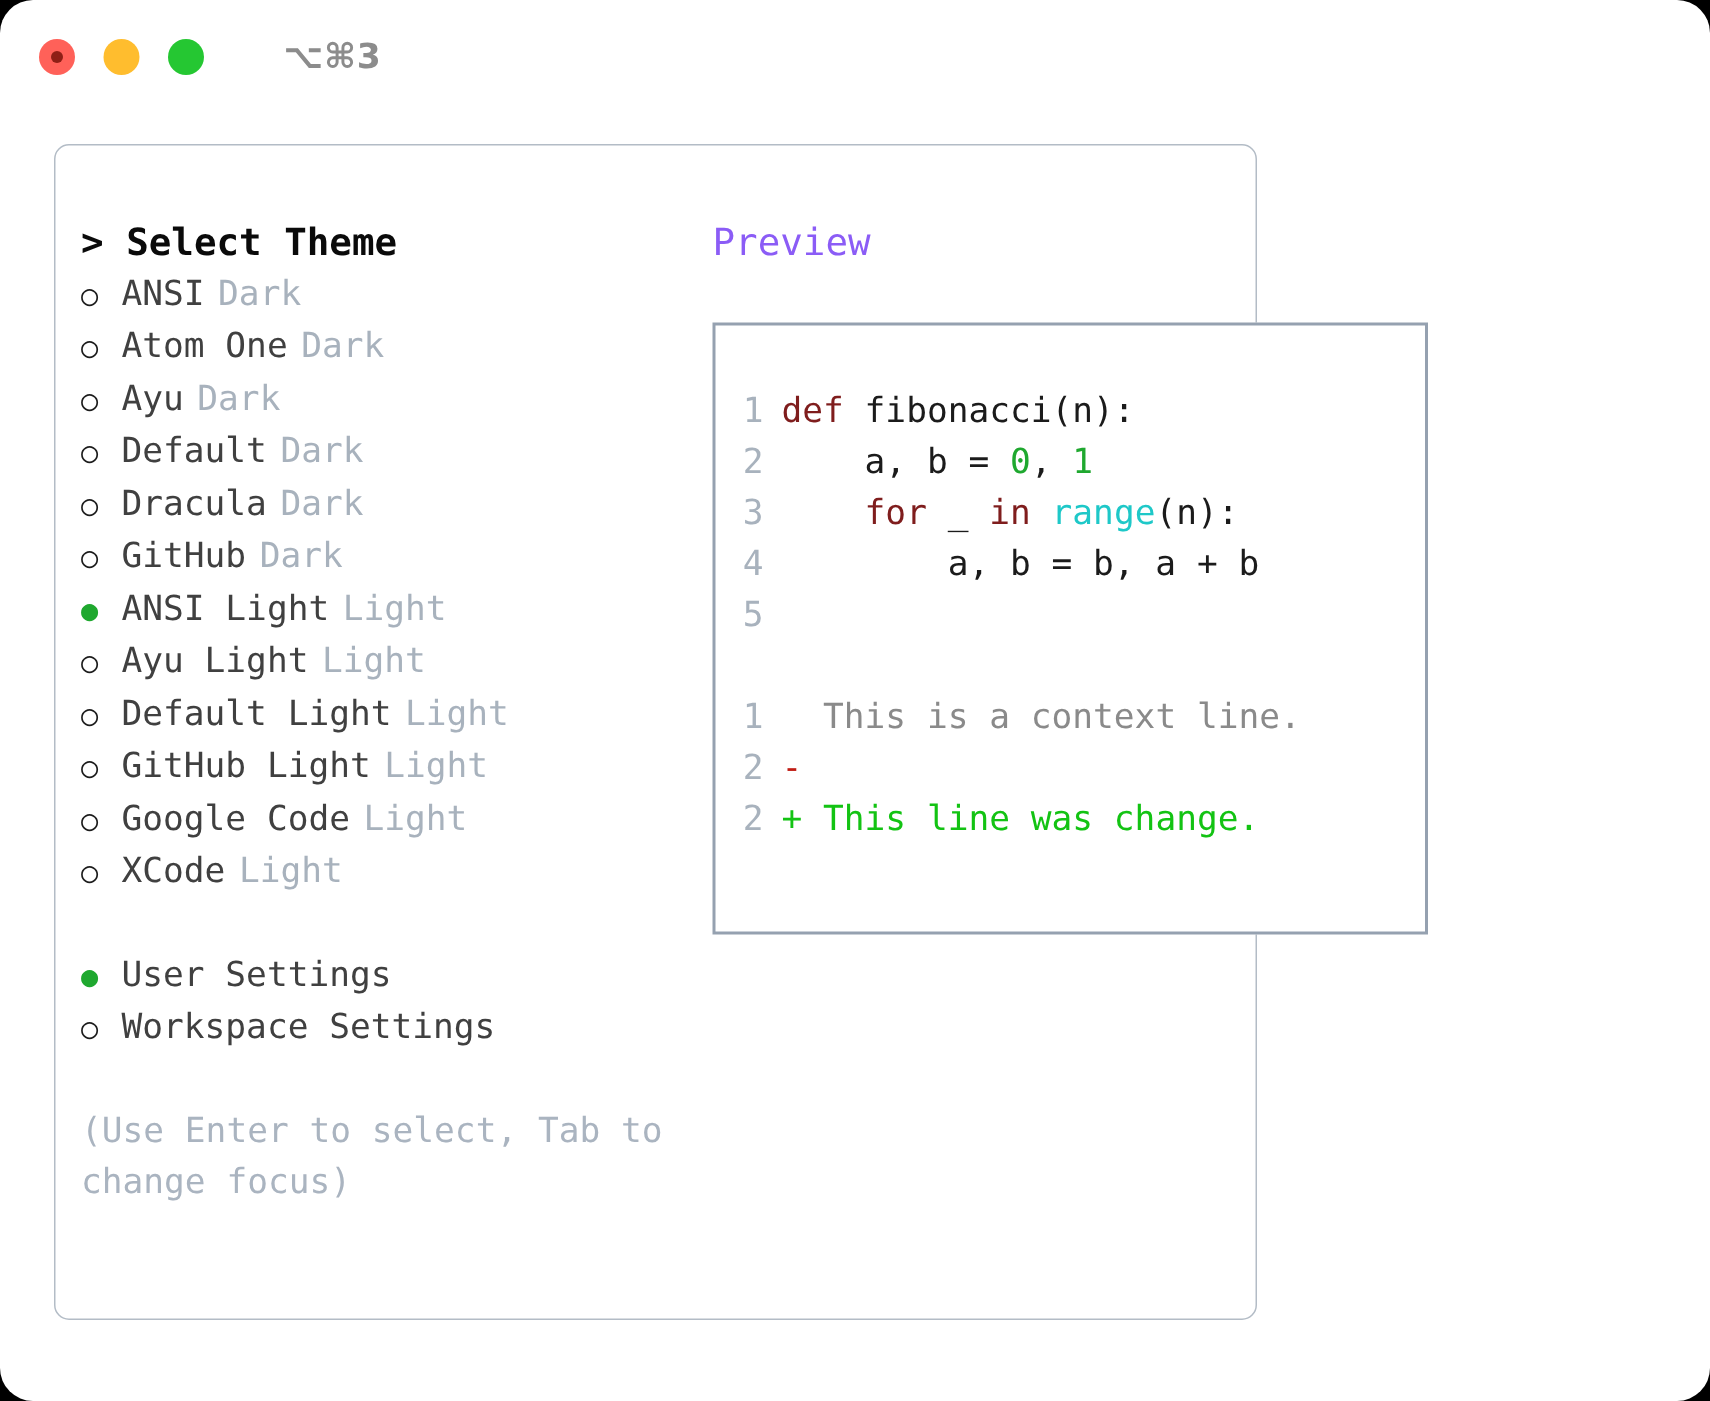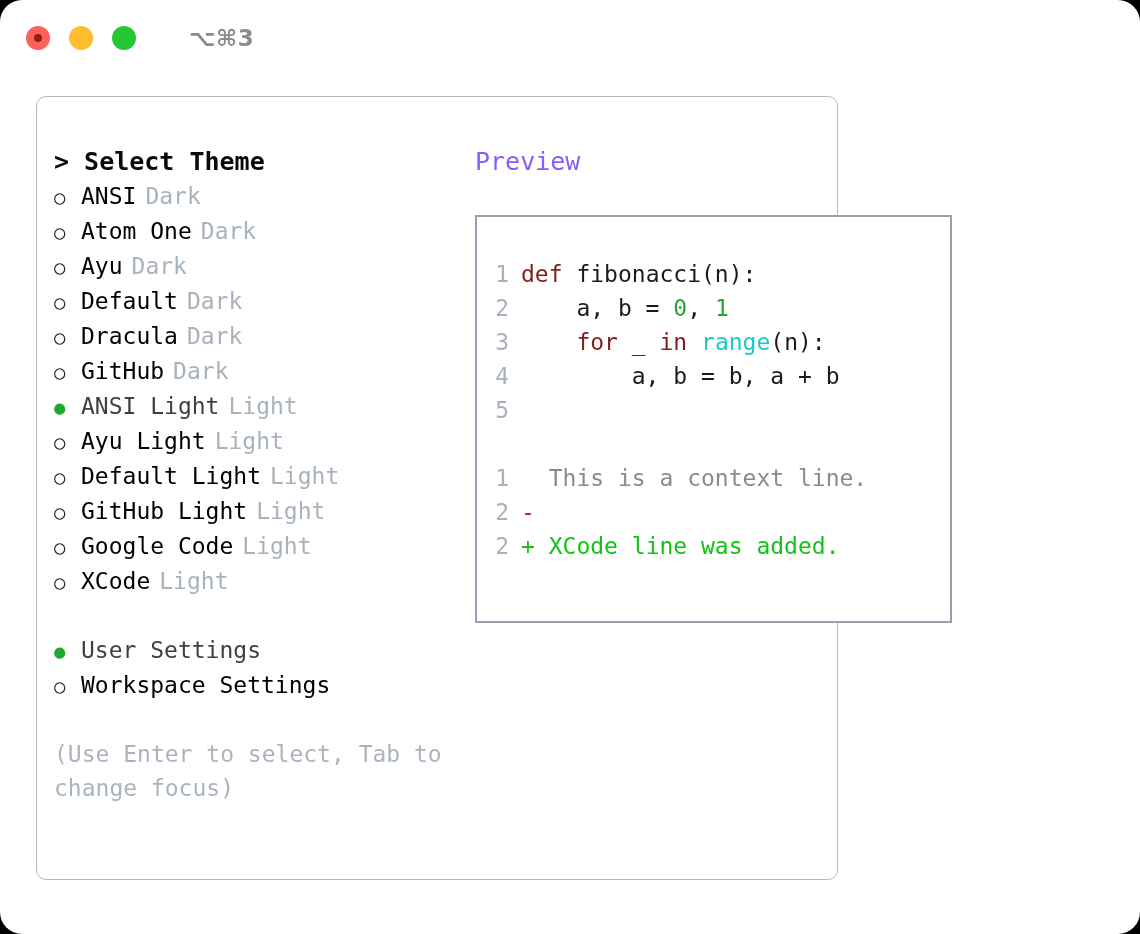--- a/index.html
+++ b/index.html
@@ -121,21 +121,21 @@
     width: 27px;
     flex: 0 0 27px;
     color: #1b1b1b;
     font-size: 19px;
   }
   .opt-bullet.sel {
     color: #1fa82f;
     font-size: 19px;
   }
   .opt-label {
-    color: #000000;
+    color: #404040;
   }
   .opt-row.is-selected .opt-label {
     color: #404040;
   }
   .opt-tag {
     color: #a8b2bd;
     padding-left: 9px;
   }
 
   .section-gap { height: 34px; }
@@ -262,20 +262,20 @@
               <div class="code-line"><span class="ln">1</span><span class="code-text"><span class="tok-kw">def </span><span class="tok-plain">fibonacci(n):</span></span></div>
               <div class="code-line"><span class="ln">2</span><span class="code-text"><span class="tok-plain">    a, b = </span><span class="tok-num">0</span><span class="tok-plain">, </span><span class="tok-num">1</span></span></div>
               <div class="code-line"><span class="ln">3</span><span class="code-text"><span class="tok-plain">    </span><span class="tok-kw">for</span><span class="tok-plain"> _ </span><span class="tok-kw">in</span><span class="tok-plain"> </span><span class="tok-fn">range</span><span class="tok-plain">(n):</span></span></div>
               <div class="code-line"><span class="ln">4</span><span class="code-text"><span class="tok-plain">        a, b = b, a + b</span></span></div>
               <div class="code-line"><span class="ln">5</span></div>
             </div>
           <div class="blank-line"></div>
           <div id="diff-sample">
               <div class="code-line"><span class="ln">1</span><span class="diff-ctx"> </span><span class="diff-ctx"> This is a context line.</span></div>
               <div class="code-line"><span class="ln">2</span><span class="diff-del">-</span></div>
-              <div class="code-line"><span class="ln">2</span><span class="diff-add">+</span><span class="diff-add"> XCode line was added.</span></div>
+              <div class="code-line"><span class="ln">2</span><span class="diff-add">+</span><span class="diff-add"> This line was change.</span></div>
             </div>
         </div>
       </div>
 
     </div>
   </div>
 </div>
 
 </body></html>

